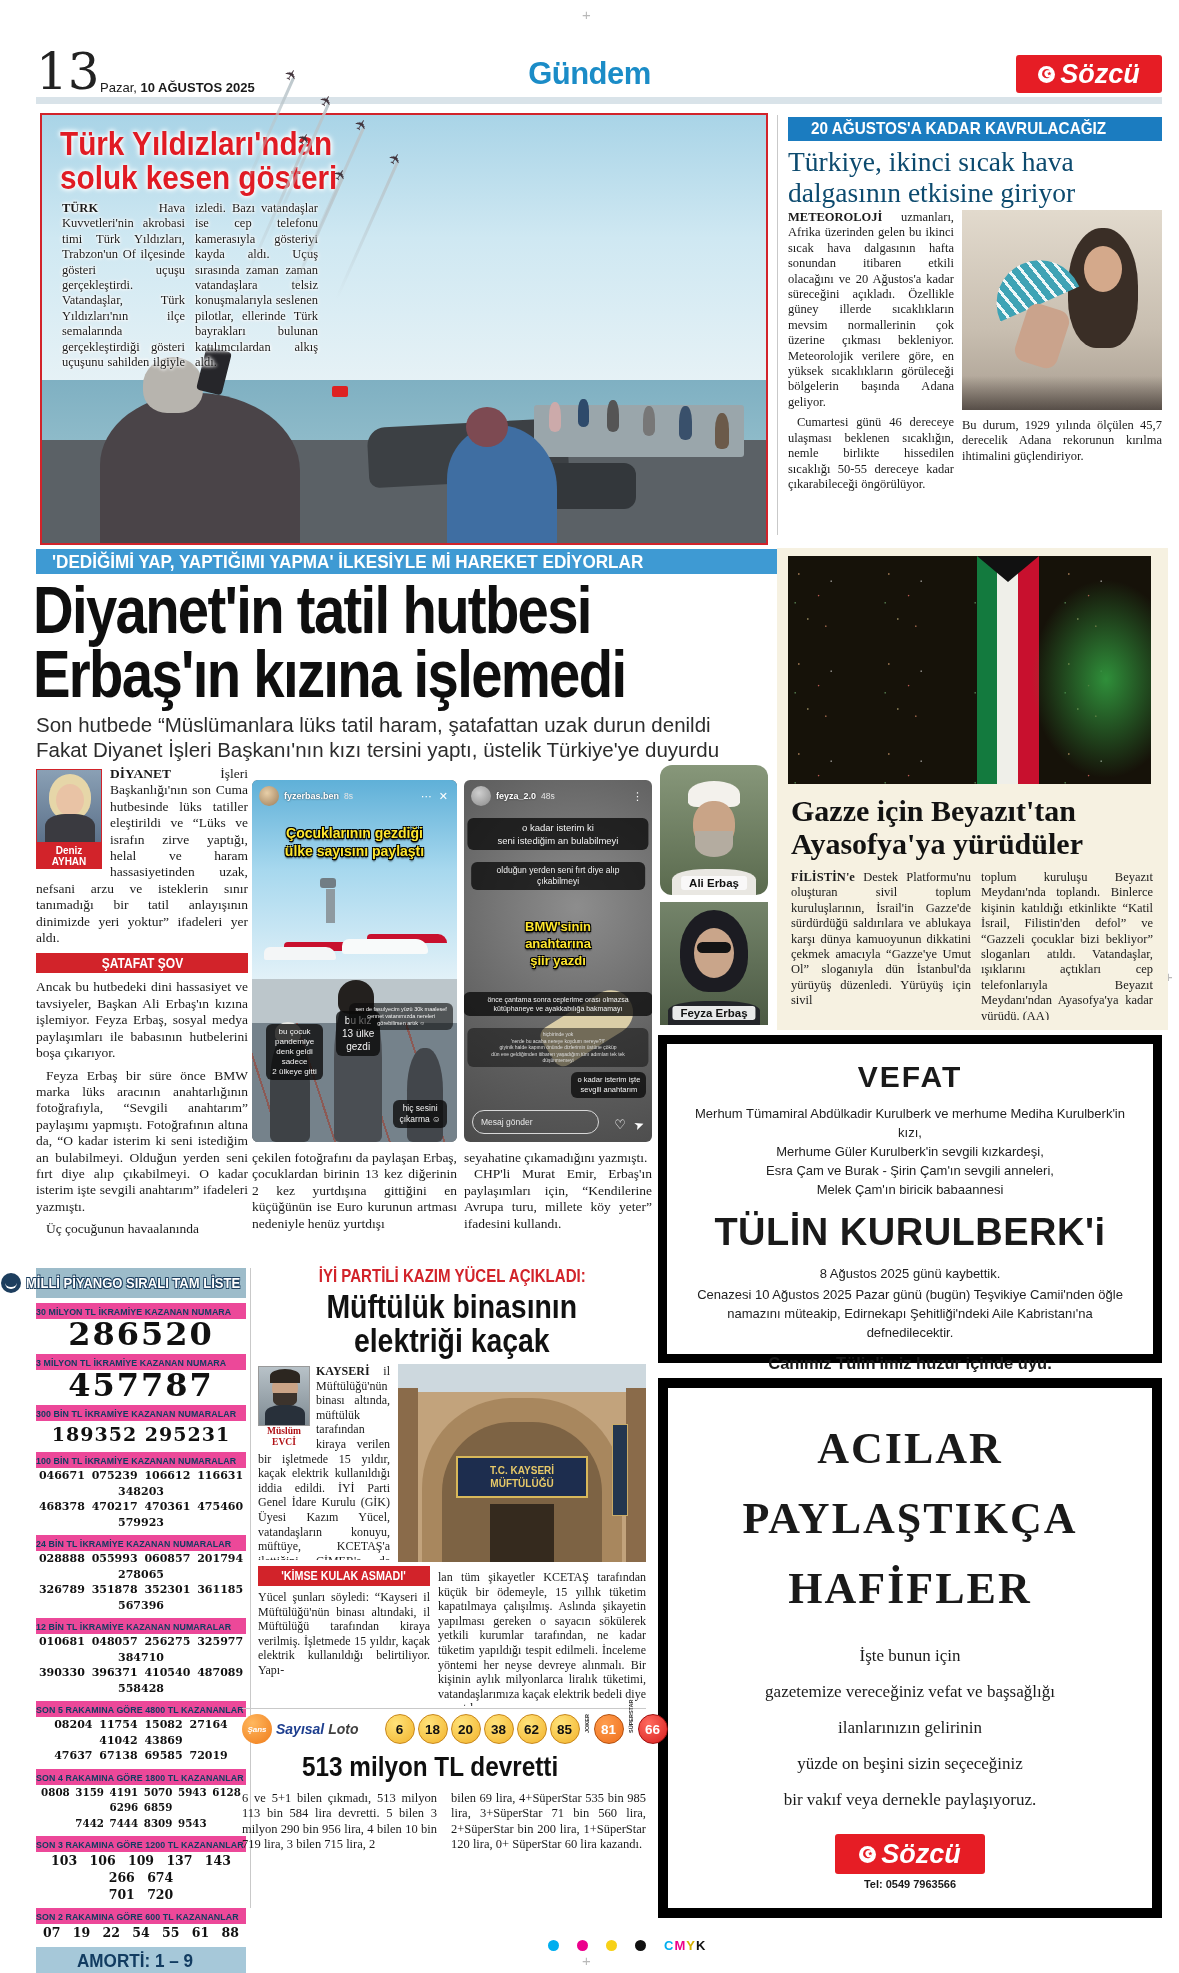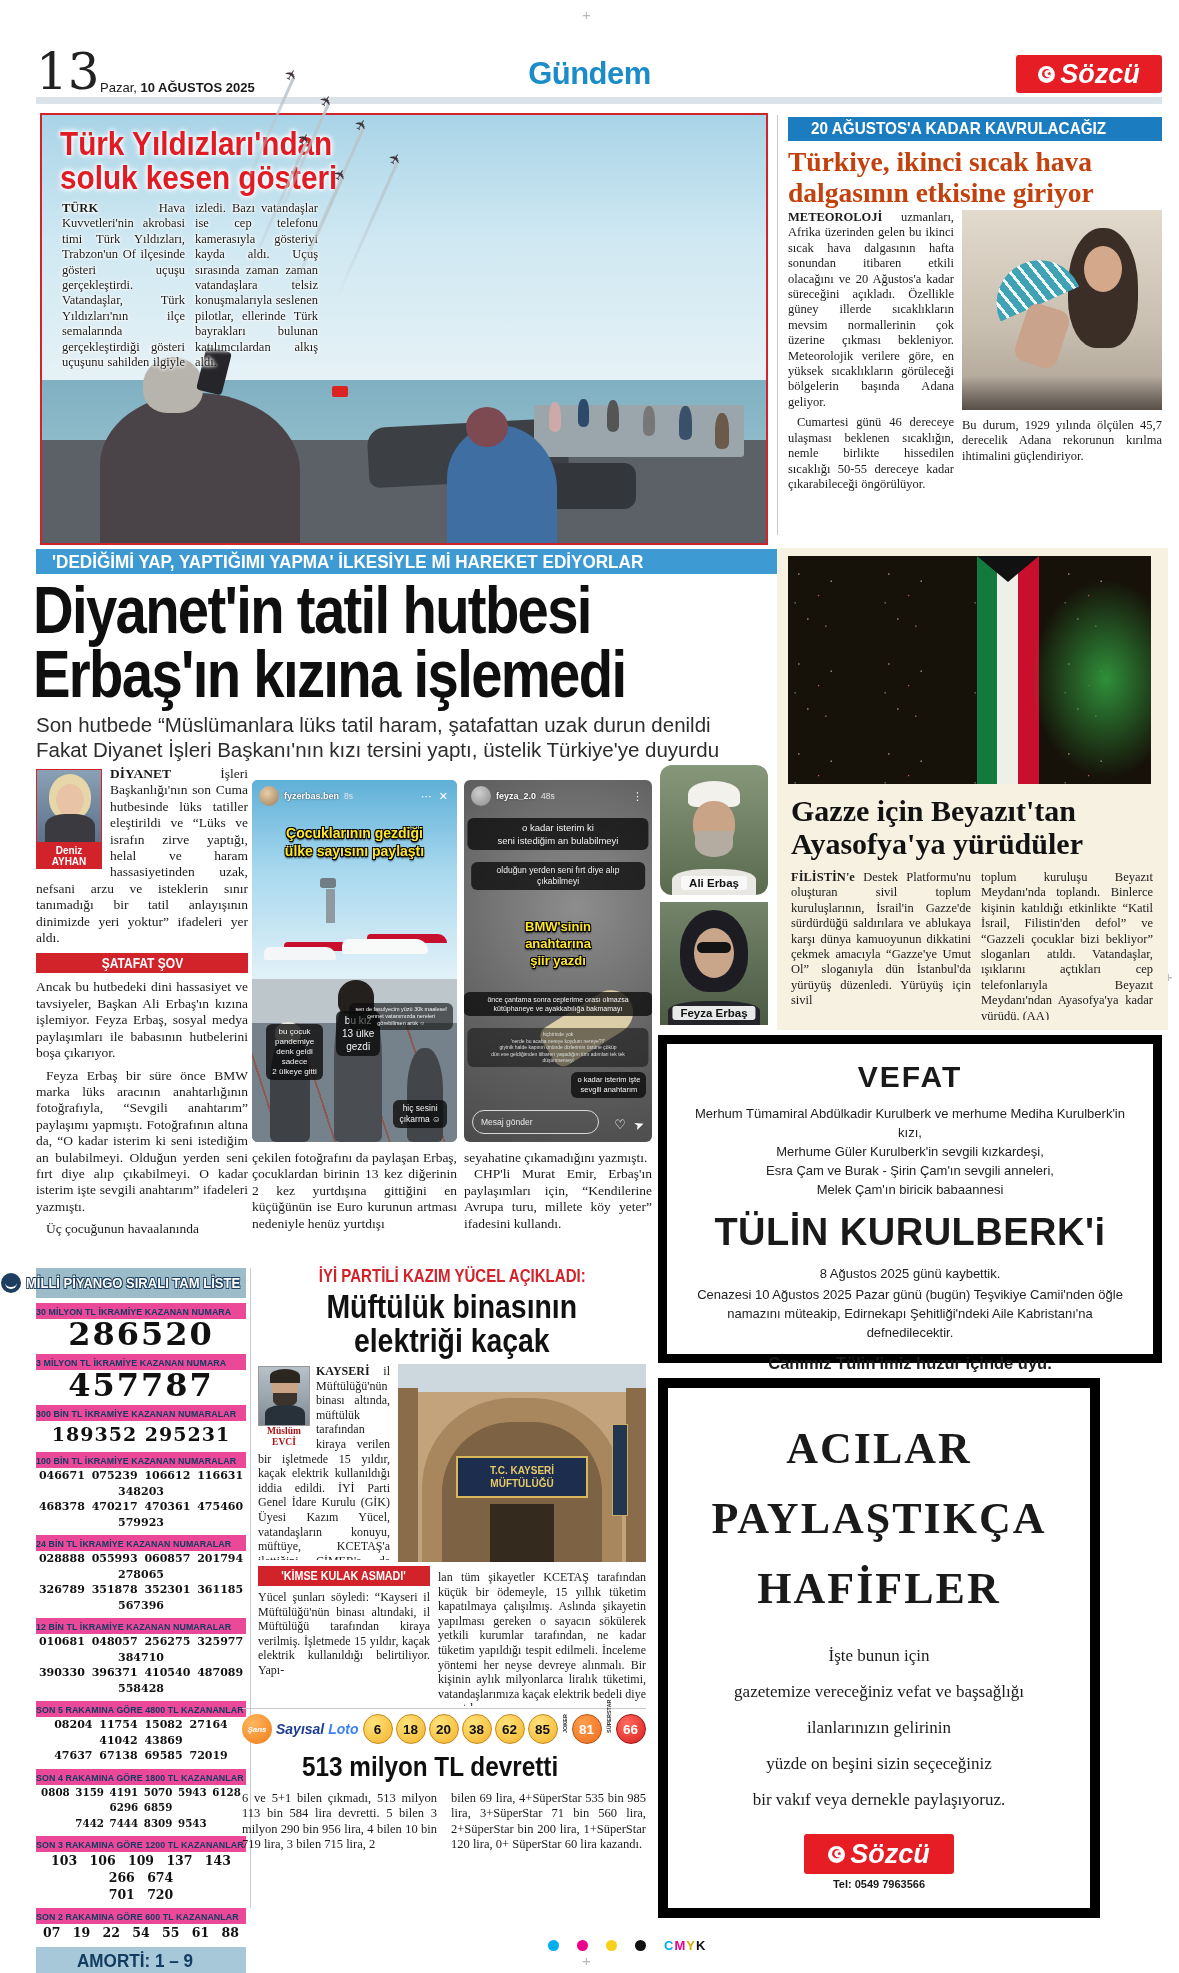--- a/index.html
+++ b/index.html
@@ -44,21 +44,21 @@
   .ig-cap{position:absolute;left:0;right:0;text-align:center;font-weight:bold;color:#ffe72e;white-space:pre-line;
           text-shadow:-1px -1px 0 #000,1px -1px 0 #000,-1px 1px 0 #000,1px 1px 0 #000,0 2px 2px #000;z-index:5}
   .chip{position:absolute;background:rgba(10,10,10,.78);color:#f3f3f3;border-radius:6px;padding:3px 6px;
         white-space:pre-line;text-align:center;z-index:4}
   .msg-input{position:absolute;border:1px solid #d8d8d8;border-radius:12px;color:#e9e9e9;font-size:8.5px;
              display:flex;align-items:center;padding-left:8px;z-index:5}
   .ph-label{position:absolute;left:50%;transform:translateX(-50%);bottom:5px;background:rgba(250,250,250,.92);
             color:#111;font-weight:bold;font-size:11.5px;padding:1px 8px;border-radius:3px;white-space:nowrap;z-index:5}
   
   .r-kicker{background:#1b7cc0;color:#fff;font-weight:bold;font-size:17px;display:flex;align-items:center;justify-content:center}
-  .r-head{font-family:"Liberation Serif",serif;font-weight:bold;font-size:27.5px;line-height:31px;color:#c2410c}
+  .r-head{font-family:"Liberation Serif",serif;font-weight:normal;font-size:27.5px;line-height:31px;color:#0c4a6e}
   .r-body{font-family:"Liberation Serif",serif;font-size:12.5px;line-height:15.4px;text-align:justify}
   .cream{background:#f6f1e1}
   .gz-head{font-family:"Liberation Serif",serif;font-weight:bold;font-size:30px;line-height:33px;color:#121212}
   
   .vefat-box{border:9px solid #000;background:#fff;text-align:center;box-sizing:border-box;padding:16px 26px 0}
   .vefat-line{font-size:13px;line-height:19px;color:#222}
   .vefat-name{font-size:38px;font-weight:bold;letter-spacing:.5px;margin:12px 0 10px}
   .acilar-box{border:10px solid #000;background:#fff;text-align:center;box-sizing:border-box;padding-top:26px;
               font-family:"Liberation Serif",serif}
   .ac-title-line{font-size:44px;line-height:70px;font-weight:bold;letter-spacing:2px}
@@ -326,21 +326,21 @@
         <div class="vefat-line">Esra Çam ve Burak - Şirin Çam'ın sevgili anneleri,</div>
         <div class="vefat-line">Melek Çam'ın biricik babaannesi</div>
       </div>
     <div class="vefat-name">TÜLİN KURULBERK'i</div>
     <div class="vefat-line">8 Ağustos 2025 günü kaybettik.</div>
     <div class="vefat-line" style="margin-top:2px">Cenazesi 10 Ağustos 2025 Pazar günü (bugün) Teşvikiye Camii'nden öğle namazını müteakip, Edirnekapı Şehitliği'ndeki Aile Kabristanı'na defnedilecektir.</div>
     <div style="font-size:16.5px;font-weight:bold;margin-top:12px">Canımız Tülin'imiz huzur içinde uyu.</div>
     <div style="font-size:21px;font-weight:bold;margin-top:12px;letter-spacing:1px">AİLESİ</div>
   </div>
 
-  <div class="abs acilar-box" style="left:658px;top:1378px;width:442px;height:540px">
+  <div class="abs acilar-box" style="left:658px;top:1378px;width:504px;height:540px">
     <div>
         <div class="ac-title-line">ACILAR</div>
         <div class="ac-title-line">PAYLAŞTIKÇA</div>
         <div class="ac-title-line">HAFİFLER</div>
       </div>
     <div style="margin-top:14px">
         <div class="ac-body-line">İşte bunun için</div>
         <div class="ac-body-line">gazetemize vereceğiniz  vefat ve başsağlığı</div>
         <div class="ac-body-line">ilanlarınızın gelirinin</div>
         <div class="ac-body-line">yüzde on beşini sizin seçeceğiniz</div>
@@ -426,21 +426,21 @@
   </div>
   <div class="abs redbar" style="left:258px;top:1566px;width:172px;font-size:12.5px;padding:3px 0"><span class="cxc">'KİMSE KULAK ASMADI'</span></div>
   <div class="abs mf-body" style="left:258px;top:1590px;width:172px;height:116px;overflow:hidden">Yücel şunları söyledi: “Kayseri il Müftülüğü'nün binası altındaki, il Müftülüğü tarafından kiraya verilmiş. İşletmede 15 yıldır, kaçak elektrik kullanıldığı belirtiliyor. Yapı-</div>
   <div class="abs mf-body" style="left:438px;top:1570px;width:208px;height:136px;overflow:hidden">lan tüm şikayetler KCETAŞ tarafından küçük bir ödemeyle, 15 yıllık tüketim kapatılmaya çalışılmış. Aslında şikayetin yapılması gereken o sayacın sökülerek yetkili kurumlar tarafından, ne kadar tüketim yapıldığı tespit edilmeli. İnceleme yöntemi her neyse devreye alınmalı. Bir kişinin aylık milyonlarca liralık tüketimi, vatandaşlarımıza kaçak elektrik bedeli diye yansıtılıyor.</div>
 
   <div class="abs hline" style="left:242px;top:1708px;width:404px"></div>
   <div class="abs" style="left:242px;top:1714px;width:404px">
     <div style="display:flex;align-items:center;gap:4px">
       <span style="width:30px;height:30px;border-radius:50%;background:radial-gradient(circle at 35% 30%,#ffb75e,#ef7c1a);color:#fff;font-size:8px;font-style:italic;font-weight:bold;display:inline-flex;align-items:center;justify-content:center;flex:0 0 auto">Şans</span>
       <span style="font-weight:bold;font-style:italic;font-size:14px;color:#1d3e8f;flex:0 0 auto">Sayısal</span>
-      <span style="font-weight:bold;font-style:italic;font-size:14px;color:#3b82f6;margin-right:0;flex:0 0 auto">Loto</span>
+      <span style="font-weight:bold;font-style:italic;font-size:14px;color:#404040;margin-right:22px;flex:0 0 auto">Loto</span>
       <span style="display:inline-flex;align-items:center;gap:3px">
           <span class="ball">6</span>
           <span class="ball">18</span>
           <span class="ball">20</span>
           <span class="ball">38</span>
           <span class="ball">62</span>
           <span class="ball">85</span>
           <span class="vlabel">JOKER</span>
           <span class="ball joker">81</span>
           <span class="vlabel">SÜPERSTAR</span>

